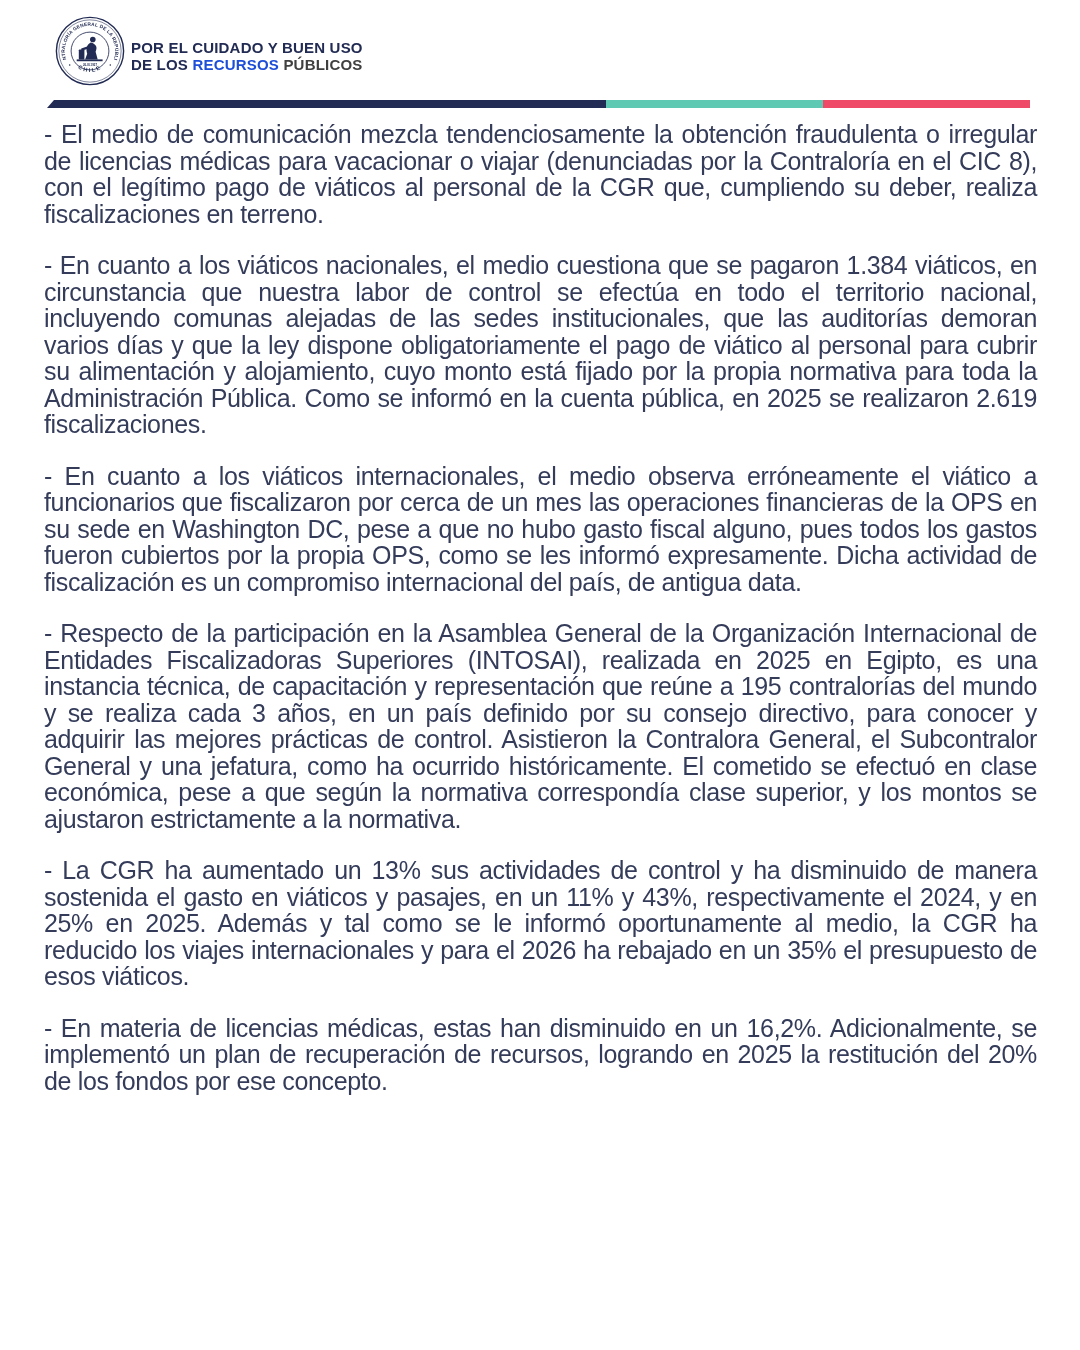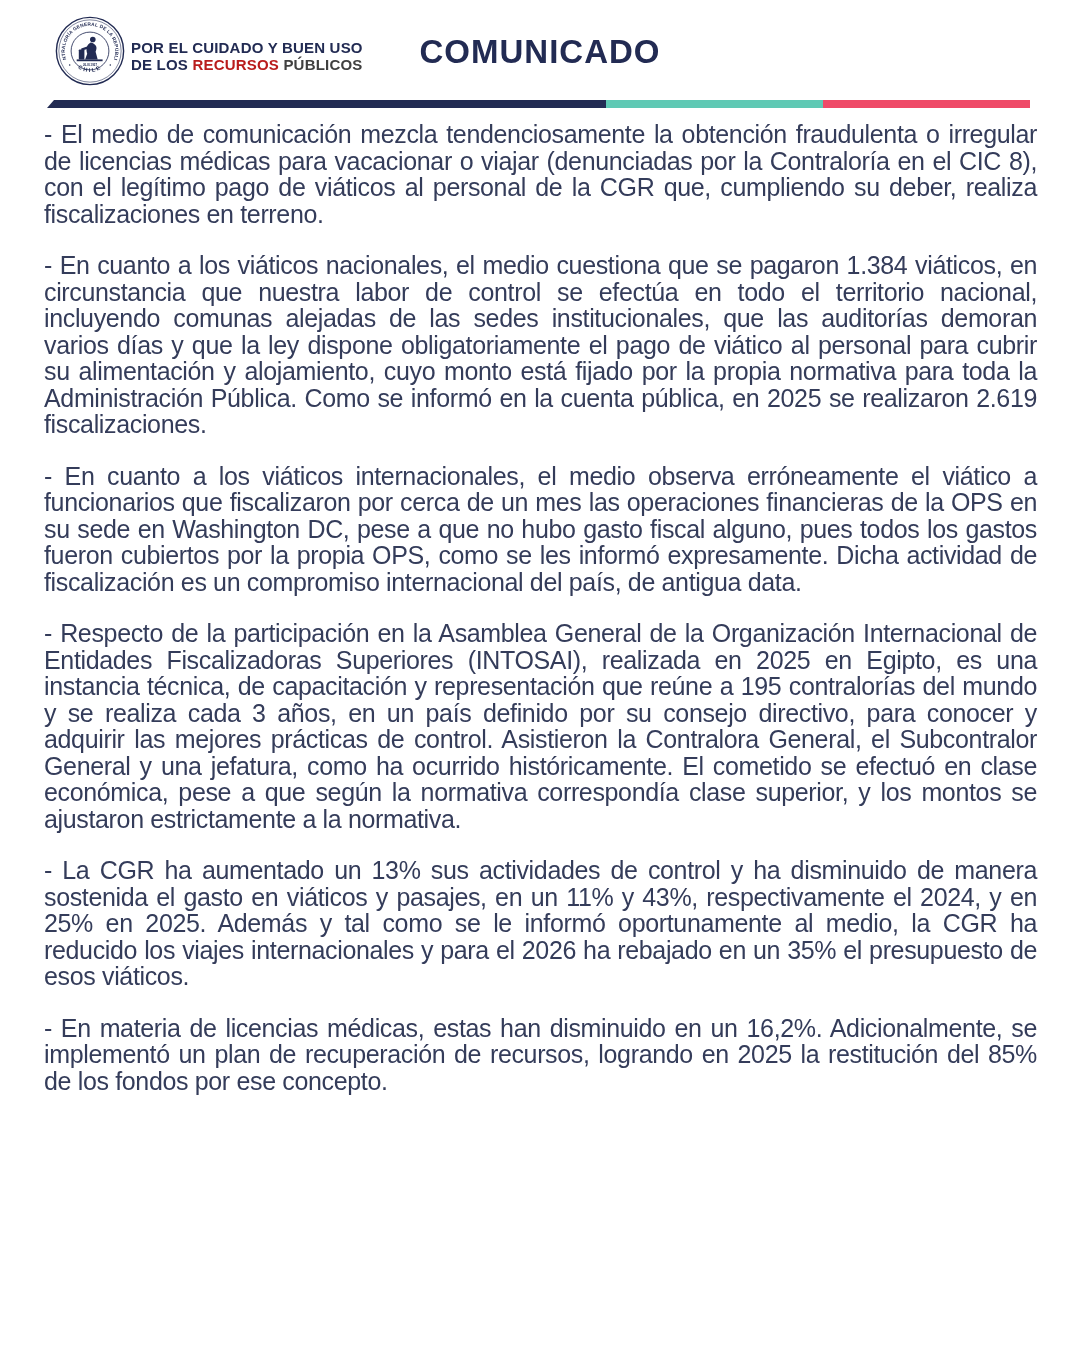--- a/index.html
+++ b/index.html
@@ -9,21 +9,21 @@
   
   .header { position: absolute; top: 0; left: 0; width: 1080px; height: 100px; }
 
   .seal { position: absolute; left: 55px; top: 16px; width: 70px; height: 70px; }
 
   .tagline {
     position: absolute; left: 131px; top: 39px;
     font-size: 15px; font-weight: bold; line-height: 17px;
     color: #222b53; letter-spacing: 0.2px;
   }
-  .tagline .hl-pink { color: #b91c1c; }
+  .tagline .hl-pink { color: #1d4ed8; }
   .tagline .hl-teal { color: #404040; }
 
   .doc-title {
     position: absolute; left: 0; right: 0; top: 33px;
     text-align: center;
     font-size: 33px; font-weight: 800; letter-spacing: 1px;
     color: #222b53;
   }
 
   
@@ -83,29 +83,28 @@
       <circle cx="21" cy="70" r="1.1"></circle>
       <circle cx="79" cy="70" r="1.1"></circle>
     </g>
   </svg>
 
   <div class="tagline">
     <div>POR EL CUIDADO Y BUEN USO</div>
     <div><span>DE LOS </span><span class="hl-pink">RECURSOS</span><span class="hl-teal"> PÚBLICOS</span></div>
   </div>
 
-  <div class="doc-title">COMUNICADO</div>
 </div>
 
 <div class="divider">
   <div class="seg-navy"></div>
   <div class="seg-teal"></div>
   <div class="seg-pink"></div>
 </div>
 
 <div class="content">
   <p>- El medio de comunicación mezcla tendenciosamente la obtención fraudulenta o irregular de licencias médicas para vacacionar o viajar (denunciadas por la Contraloría en el CIC 8), con el legítimo pago de viáticos al personal de la CGR que, cumpliendo su deber, realiza fiscalizaciones en terreno.</p>
   <p>- En cuanto a los viáticos nacionales, el medio cuestiona que se pagaron 1.384 viáticos, en circunstancia que nuestra labor de control se efectúa en todo el territorio nacional, incluyendo comunas alejadas de las sedes institucionales, que las auditorías demoran varios días y que la ley dispone obligatoriamente el pago de viático al personal para cubrir su alimentación y alojamiento, cuyo monto está fijado por la propia normativa para toda la Administración Pública. Como se informó en la cuenta pública, en 2025 se realizaron 2.619 fiscalizaciones.</p>
   <p>- En cuanto a los viáticos internacionales, el medio observa erróneamente el viático a funcionarios que fiscalizaron por cerca de un mes las operaciones financieras de la OPS en su sede en Washington DC, pese a que no hubo gasto fiscal alguno, pues todos los gastos fueron cubiertos por la propia OPS, como se les informó expresamente. Dicha actividad de fiscalización es un compromiso internacional del país, de antigua data.</p>
   <p>- Respecto de la participación en la Asamblea General de la Organización Internacional de Entidades Fiscalizadoras Superiores (INTOSAI), realizada en 2025 en Egipto, es una instancia técnica, de capacitación y representación que reúne a 195 contralorías del mundo y se realiza cada 3 años, en un país definido por su consejo directivo, para conocer y adquirir las mejores prácticas de control. Asistieron la Contralora General, el Subcontralor General y una jefatura, como ha ocurrido históricamente. El cometido se efectuó en clase económica, pese a que según la normativa correspondía clase superior, y los montos se ajustaron estrictamente a la normativa.</p>
   <p>- La CGR ha aumentado un 13% sus actividades de control y ha disminuido de manera sostenida el gasto en viáticos y pasajes, en un 11% y 43%, respectivamente el 2024, y en 25% en 2025. Además y tal como se le informó oportunamente al medio, la CGR ha reducido los viajes internacionales y para el 2026 ha rebajado en un 35% el presupuesto de esos viáticos.</p>
-  <p>- En materia de licencias médicas, estas han disminuido en un 16,2%. Adicionalmente, se implementó un plan de recuperación de recursos, logrando en 2025 la restitución del 85% de los fondos por ese concepto.</p>
+  <p>- En materia de licencias médicas, estas han disminuido en un 16,2%. Adicionalmente, se implementó un plan de recuperación de recursos, logrando en 2025 la restitución del 20% de los fondos por ese concepto.</p>
 </div>
 
 </body></html>

